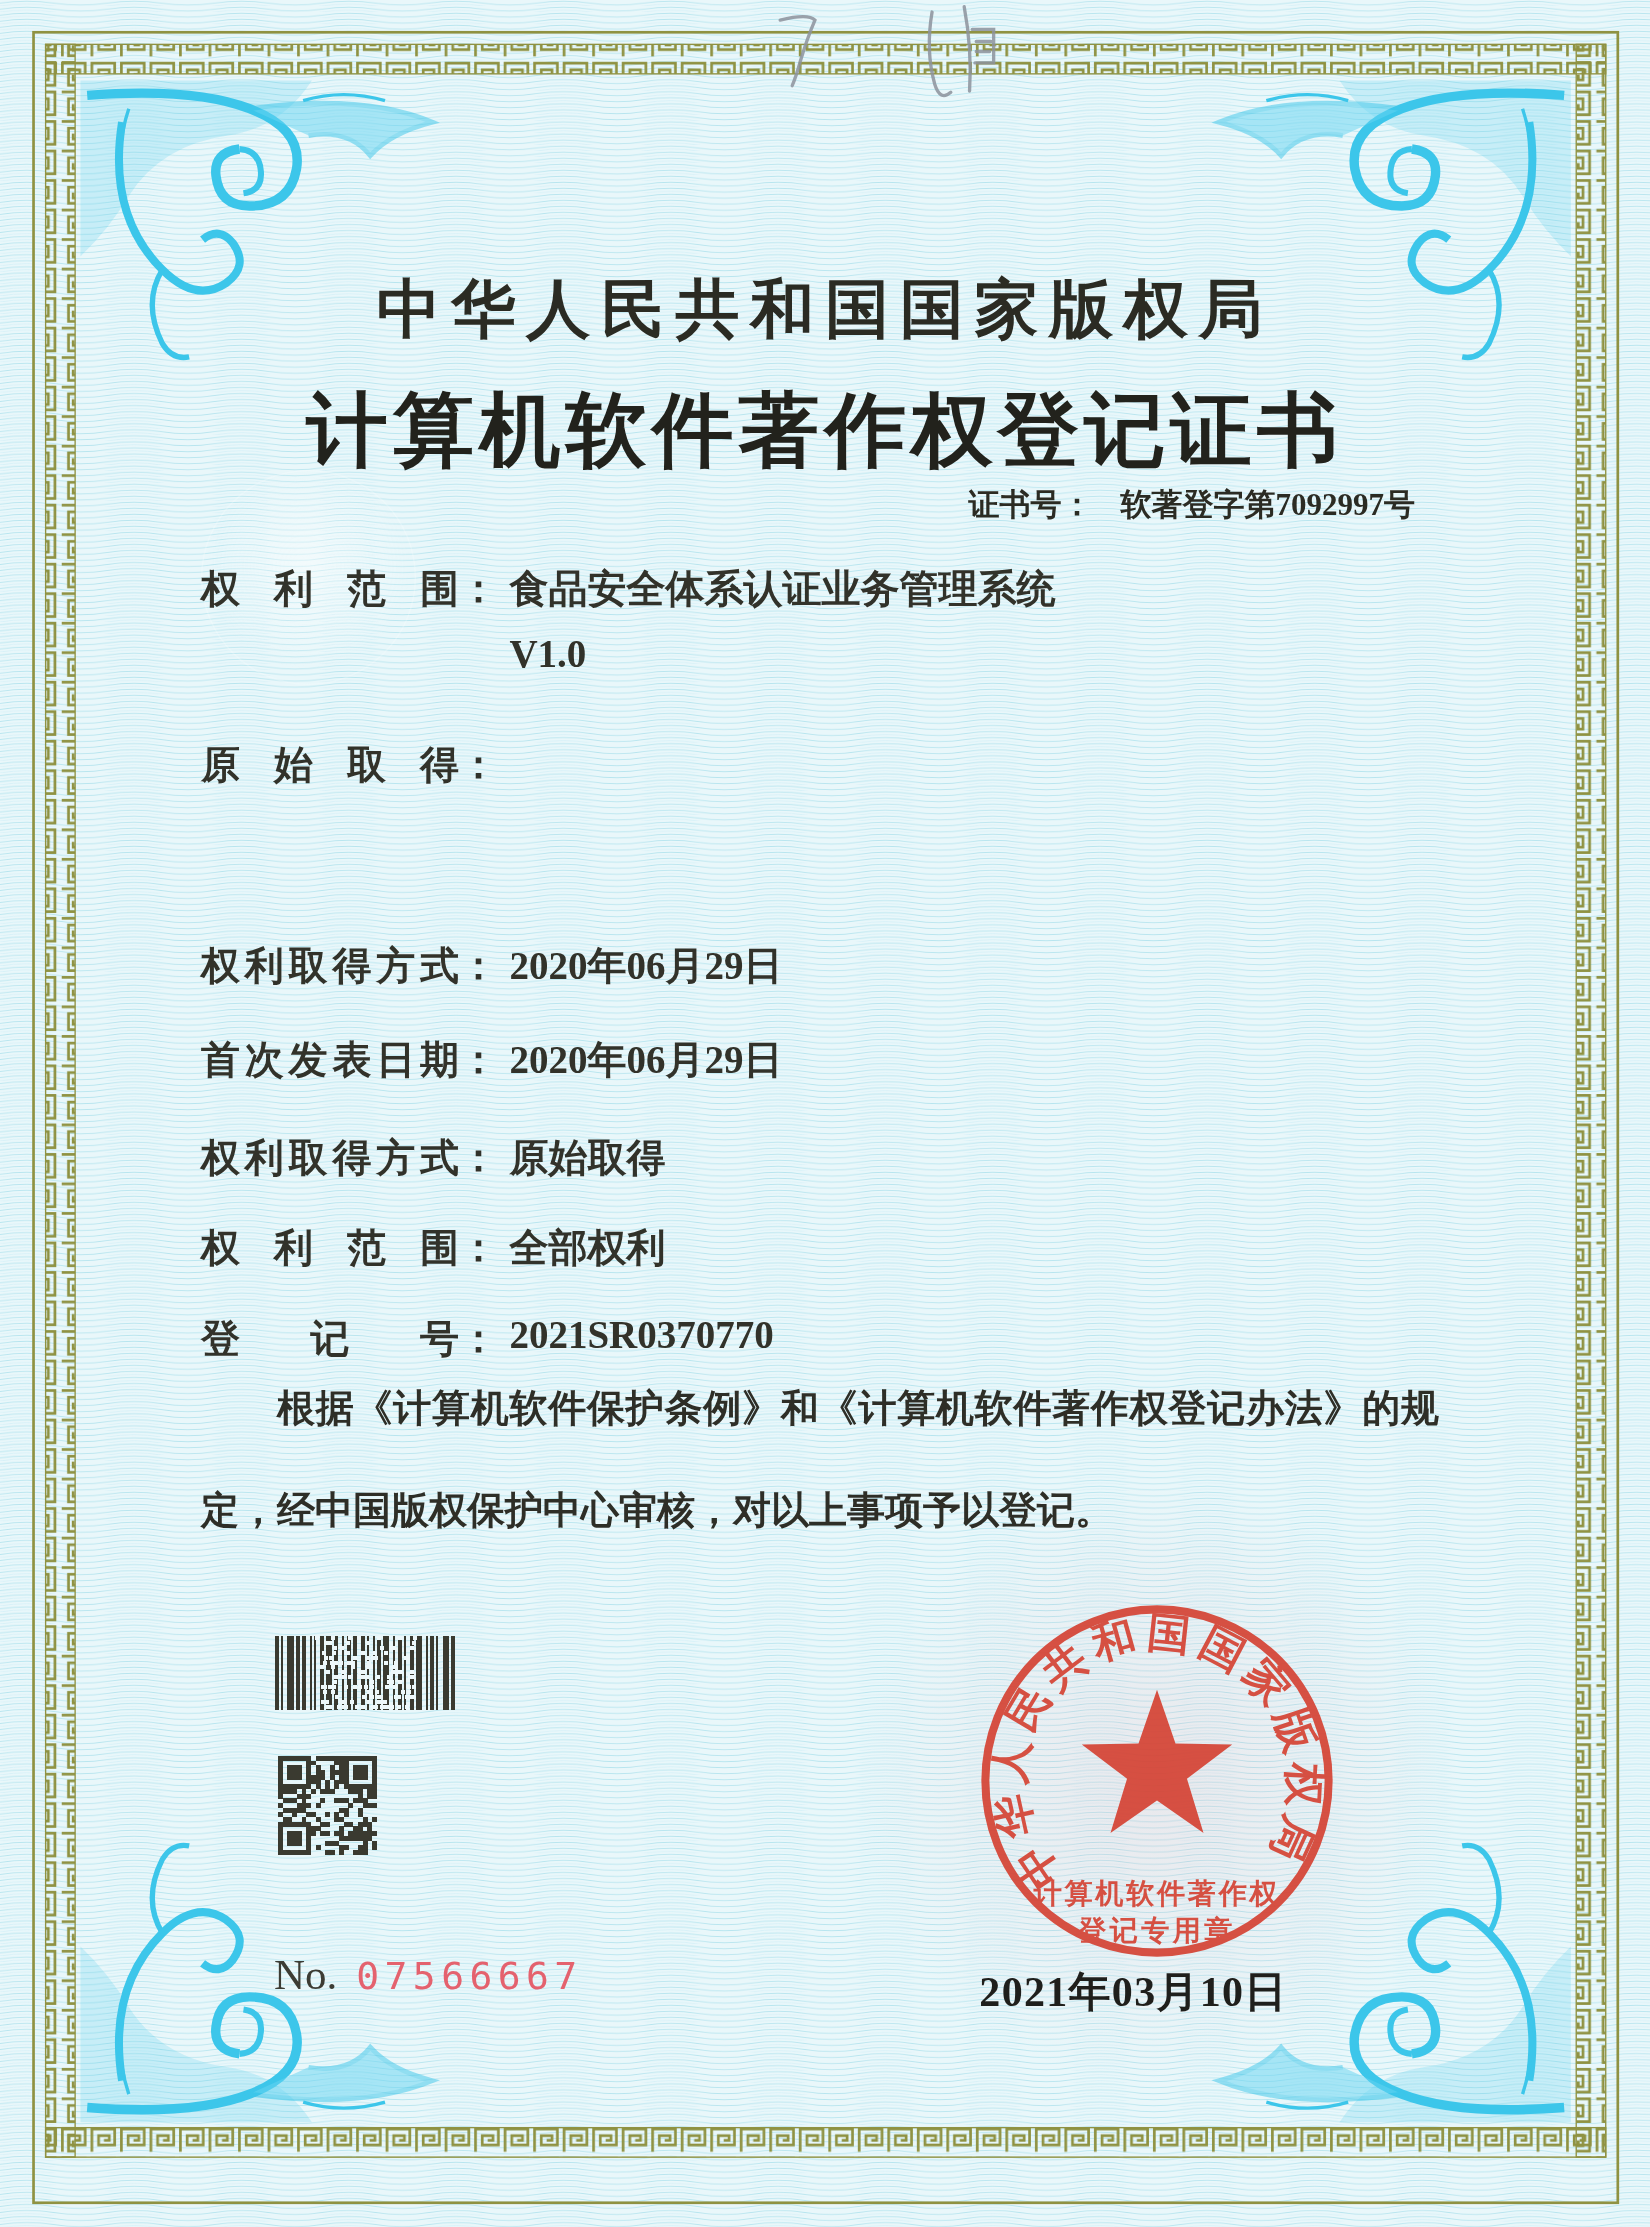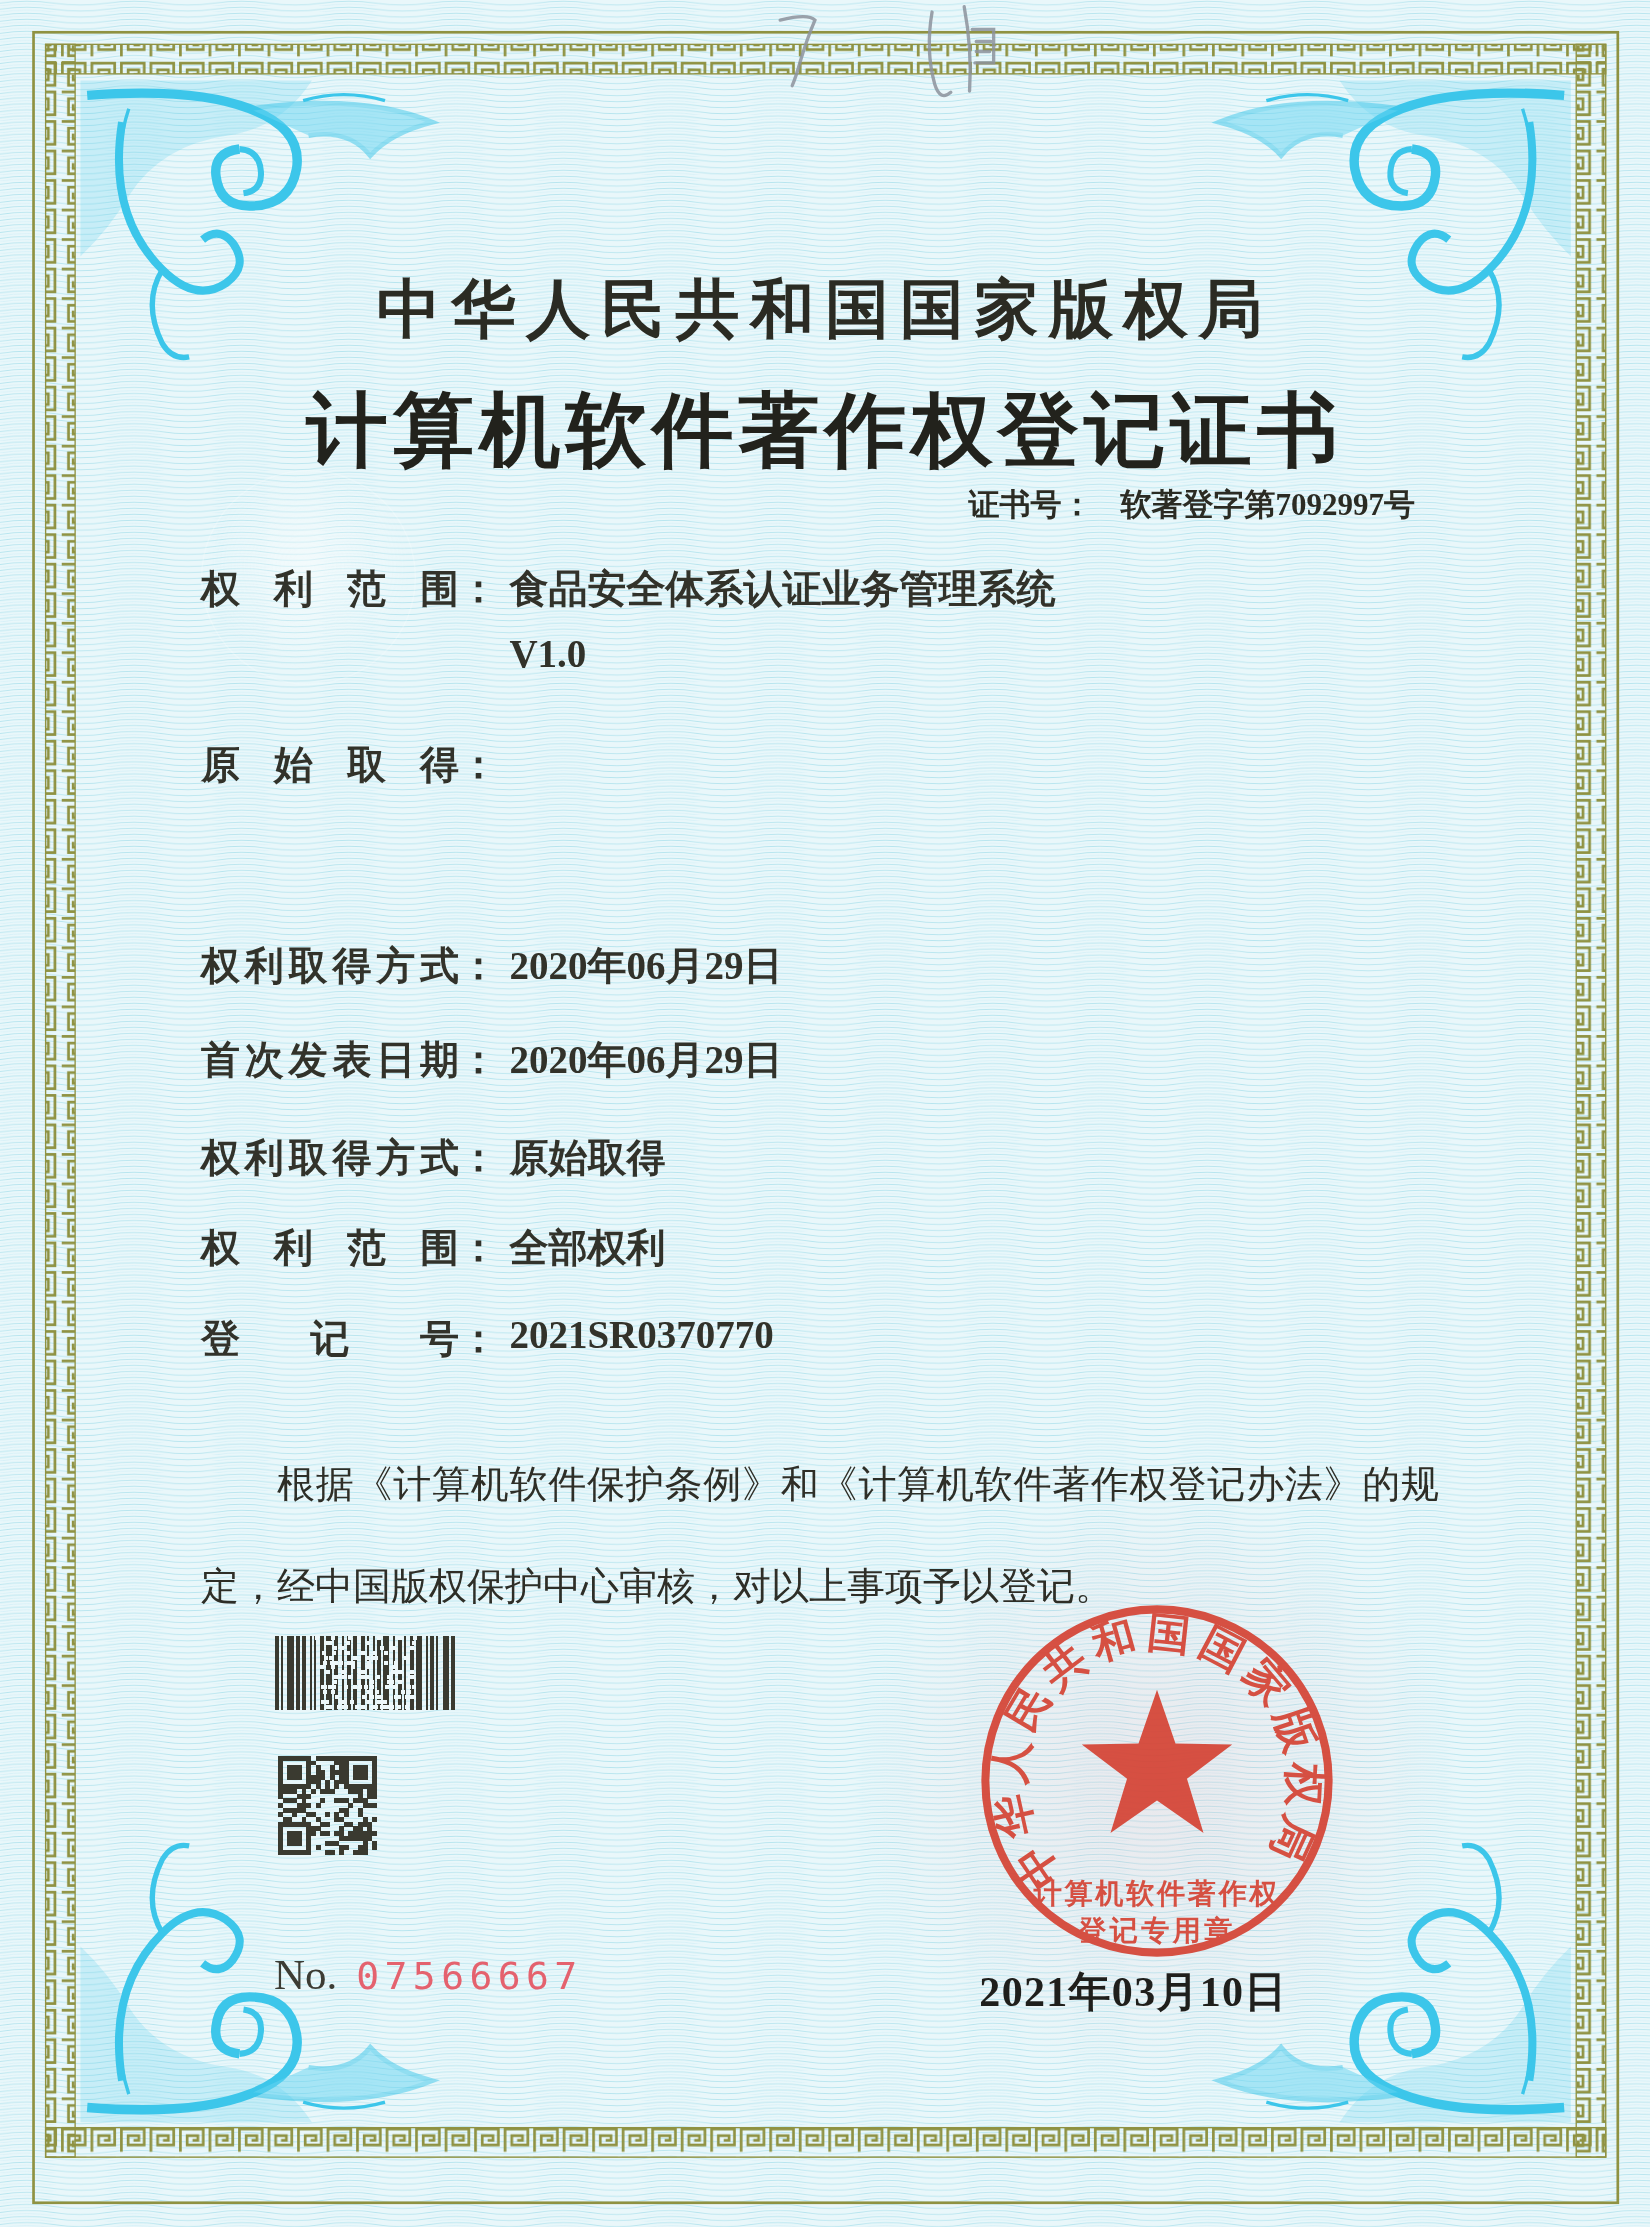--- a/index.html
+++ b/index.html
@@ -23,21 +23,21 @@
     letter-spacing:10.7px;color:#2b2b23;}
   .cert-title{left:0;right:0;top:377px;text-align:center;font-size:81px;font-weight:800;
     letter-spacing:5.4px;color:#22221c;}
   .certno{right:235px;top:484px;font-size:31px;font-weight:700;color:#2b2b23;}
   .certno .v{margin-left:28px;}
   .row{left:201px;display:flex;align-items:flex-start;font-size:39px;font-weight:700;color:#32322a;}
   .flabel{width:258px;text-align:justify;text-align-last:justify;text-justify:inter-character;flex:0 0 258px;}
   .fcolon{width:37px;flex:0 0 37px;}
   .fvalue{margin-left:13.4px;font-weight:600;white-space:nowrap;}
   .fvalue .l2{margin-top:14.8px;}
-  .statement{left:201px;top:1434px;width:1238px;font-size:38px;font-weight:400;line-height:2.68;
+  .statement{left:201px;top:1358px;width:1238px;font-size:38px;font-weight:700;line-height:2.68;
     text-indent:2em;color:#2e2e27;text-align:justify;}
   #barcode{left:275px;top:1636px;width:180px;height:74px;z-index:2;}
   #barcode i{position:absolute;background:#3a3a30;top:0;bottom:0;}
   #barcode b{position:absolute;background:#eef8fa;}
   #qr{left:278px;top:1756px;width:99px;height:99px;z-index:2;}
   #qr i{position:absolute;background:#3a3a30;}
   .serial{left:274px;top:1950px;font-size:43px;color:#3c3c34;z-index:2;display:flex;align-items:baseline;}
   .serial .num{font-family:"DejaVu Sans Mono",monospace;font-size:38px;color:#e4626e;
     letter-spacing:5.4px;margin-left:19px;font-weight:400;}
   #seal{left:976px;top:1600px;width:362px;height:362px;z-index:3;opacity:.92;}

